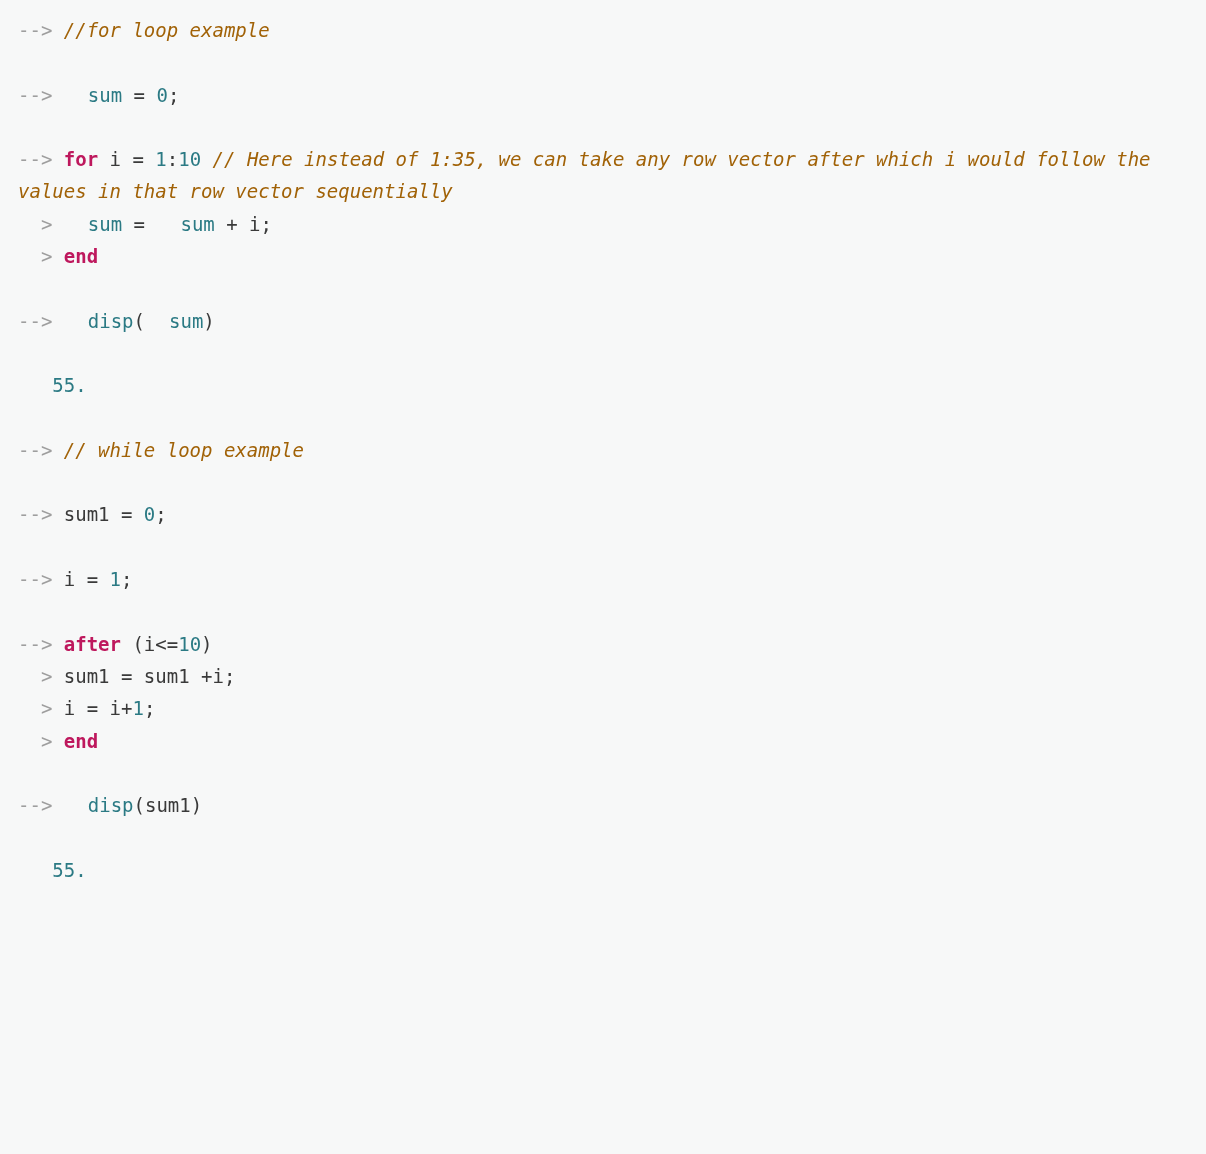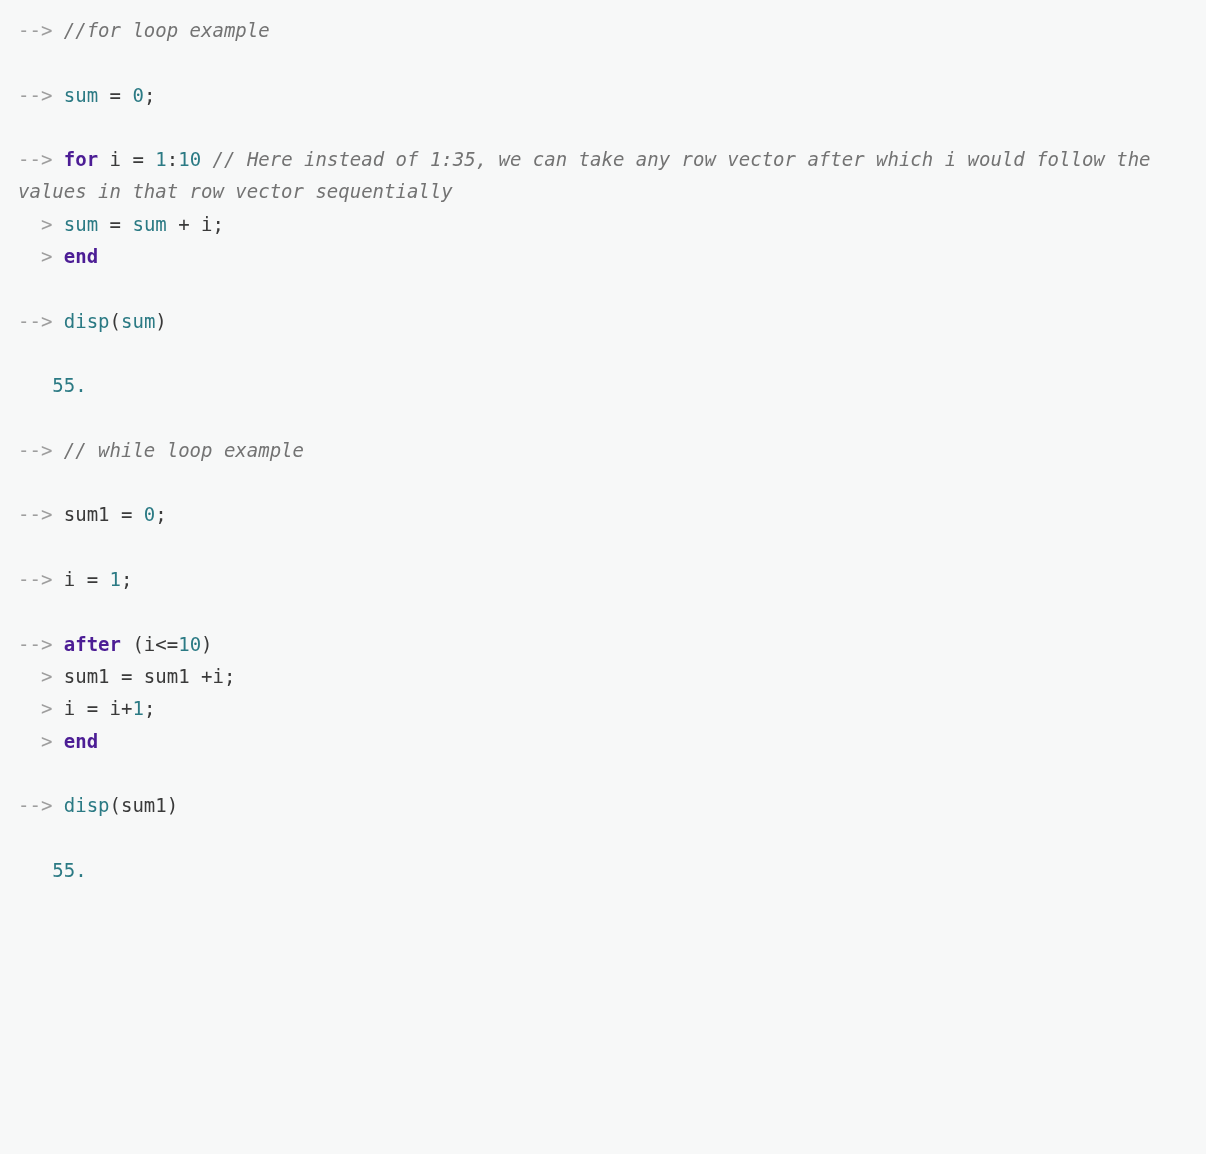--- a/index.html
+++ b/index.html
@@ -16,23 +16,23 @@
     width: 1206px;
     box-sizing: border-box;
   }
   pre.codeblock {
     margin: 0;
     font-family: inherit;
     white-space: pre-wrap;
     word-wrap: break-word;
   }
   .prompt   { color: #9e9e9e; }
-  .comment  { color: #737373; font-style: italic; }
-  .keyword  { color: #4c1d95; font-weight: 700; }
-  .builtin  { color: #2b7a84; }
+  .comment  { color: #a16207; font-style: italic; }
+  .keyword  { color: #be185d; font-weight: 700; }
+  .builtin  { color: #2b7a84; margin-left: 24px; }
   .number   { color: #2b7a84; }
   .plain    { color: #3a3a3a; }
 </style>
 </head>
 <body>
 
 <pre class="codeblock"><span class="prompt">--&gt;</span> <span class="comment">//for loop example</span>
 
 <span class="prompt">--&gt;</span> <span class="builtin">sum</span><span class="plain"> = </span><span class="number">0</span><span class="plain">;</span>
 

